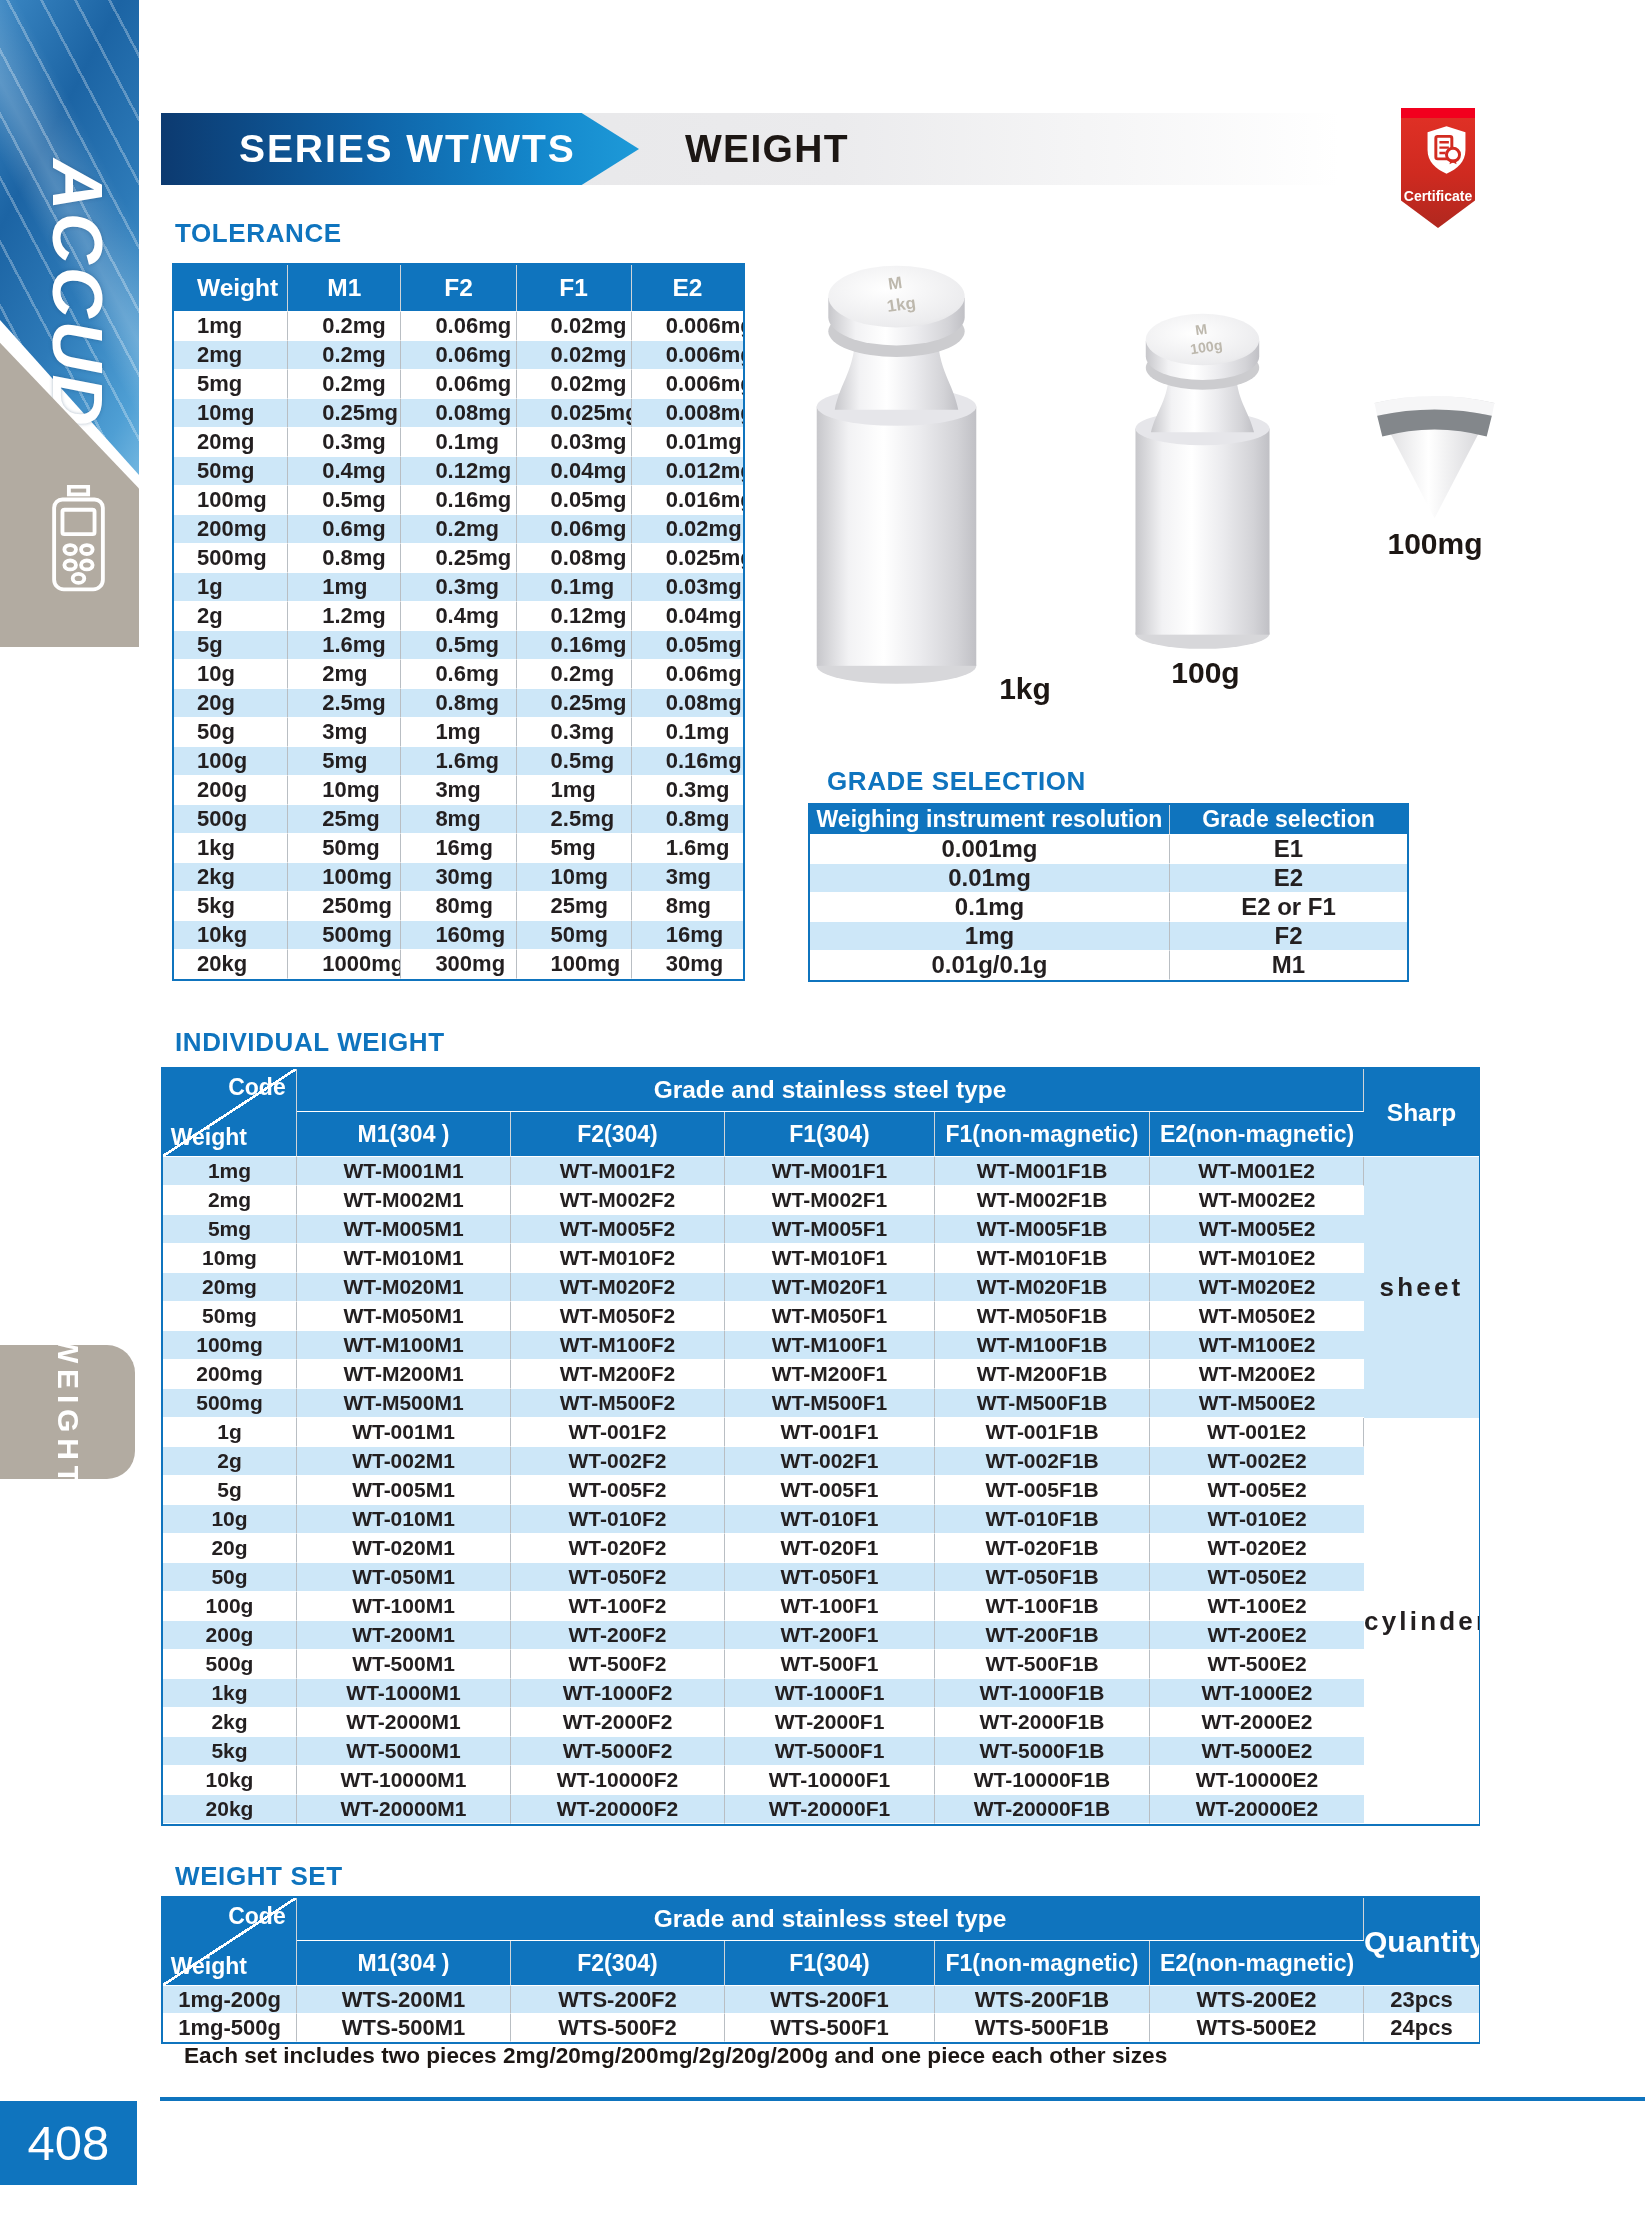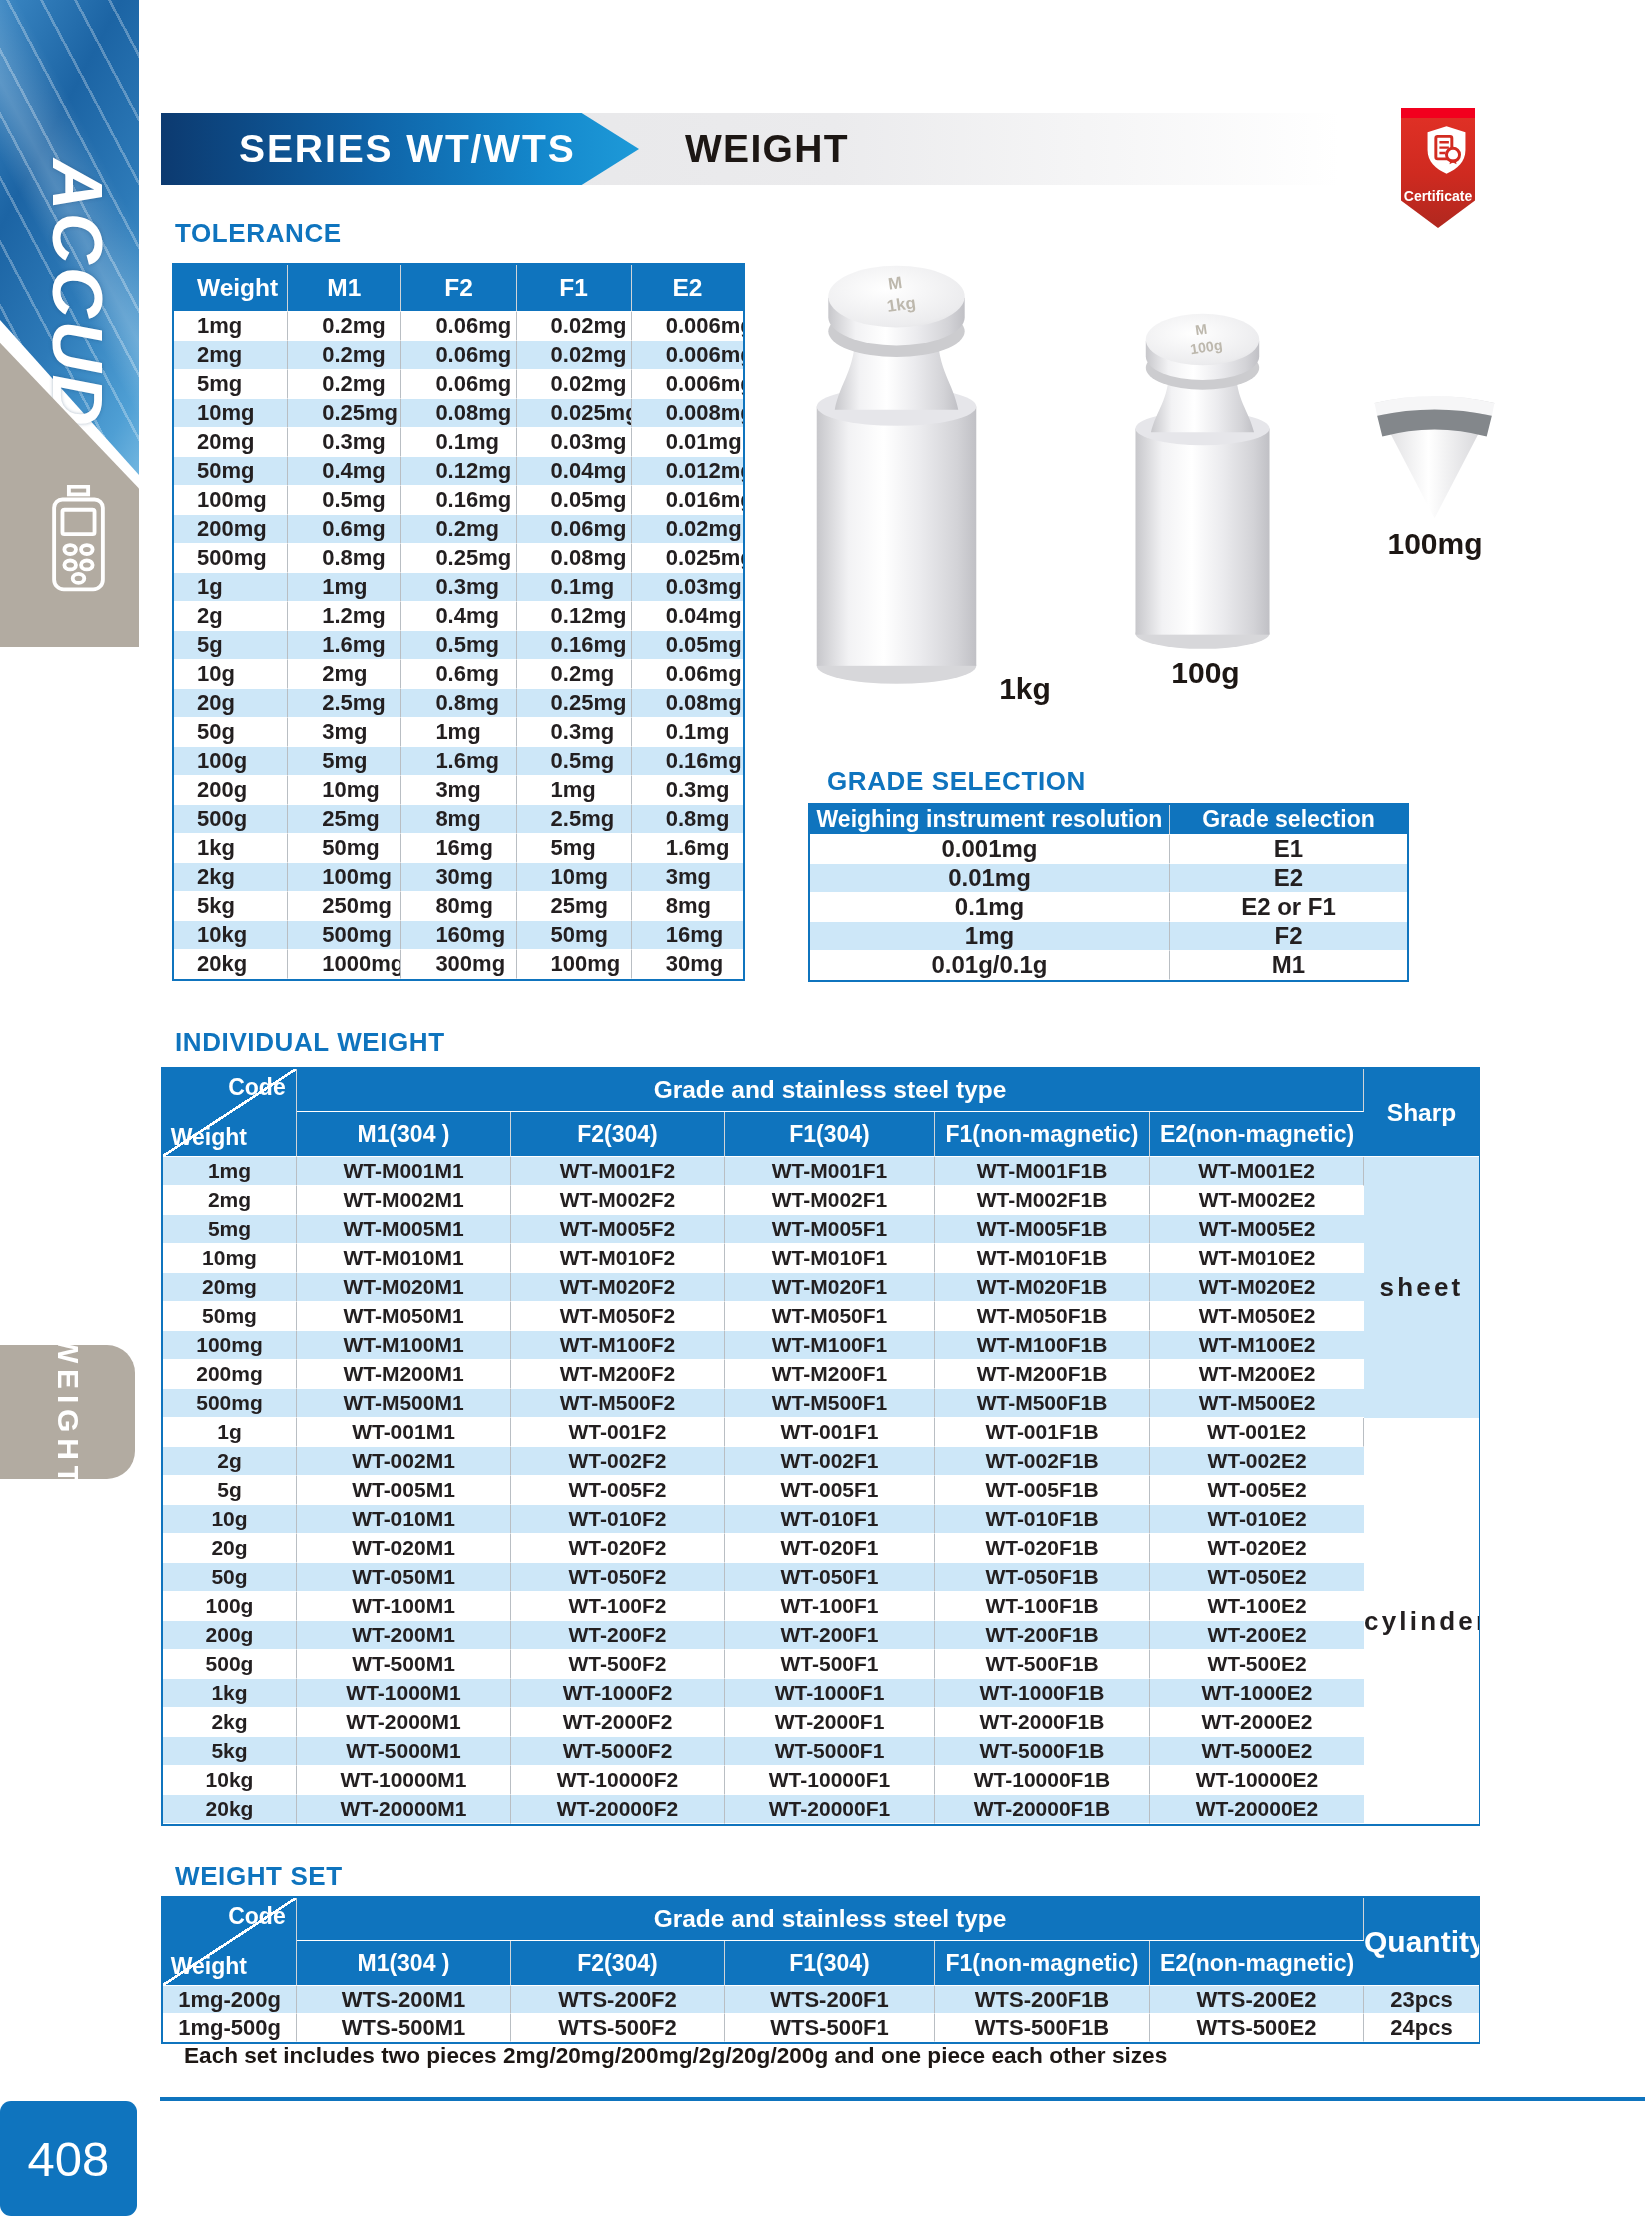--- a/index.html
+++ b/index.html
@@ -35,23 +35,23 @@
   .weight-tab{
     position:absolute;left:0;top:1345px;width:135px;height:134px;
     background:#b2aba1;border-radius:0 28px 28px 0;
     display:flex;align-items:center;justify-content:center;
   }
   .weight-tab span{
     writing-mode:vertical-rl;font-size:30px;font-weight:800;color:#ffffff;letter-spacing:5.8px;
   }
   .page-rule{position:absolute;left:160px;top:2097px;width:1485px;height:3.9px;background:#0f74be;}
   .page-num{
-    position:absolute;left:0;top:2101px;width:137px;height:115px;background:#0f74be;
+    position:absolute;left:0;top:2101px;width:137px;height:84px;background:#0f74be;
     display:flex;align-items:center;justify-content:center;
-    color:#fff;font-size:49px;font-weight:400;border-radius:11px;
+    color:#fff;font-size:49px;font-weight:400;
   }
   
   .band{
     position:absolute;left:161px;top:113px;width:1227px;height:72px;
     background:linear-gradient(90deg,#e5e5e7 0%,#ebebed 55%,rgba(255,255,255,0) 96%);
   }
   .band-arrow{
     position:absolute;left:0;top:0;width:478px;height:72px;
     background:linear-gradient(90deg,#0c3a70 0%,#0f64a8 45%,#1488cc 80%,#1e9ad8 100%);
     clip-path:polygon(0 0,88% 0,100% 50%,88% 100%,0 100%);

